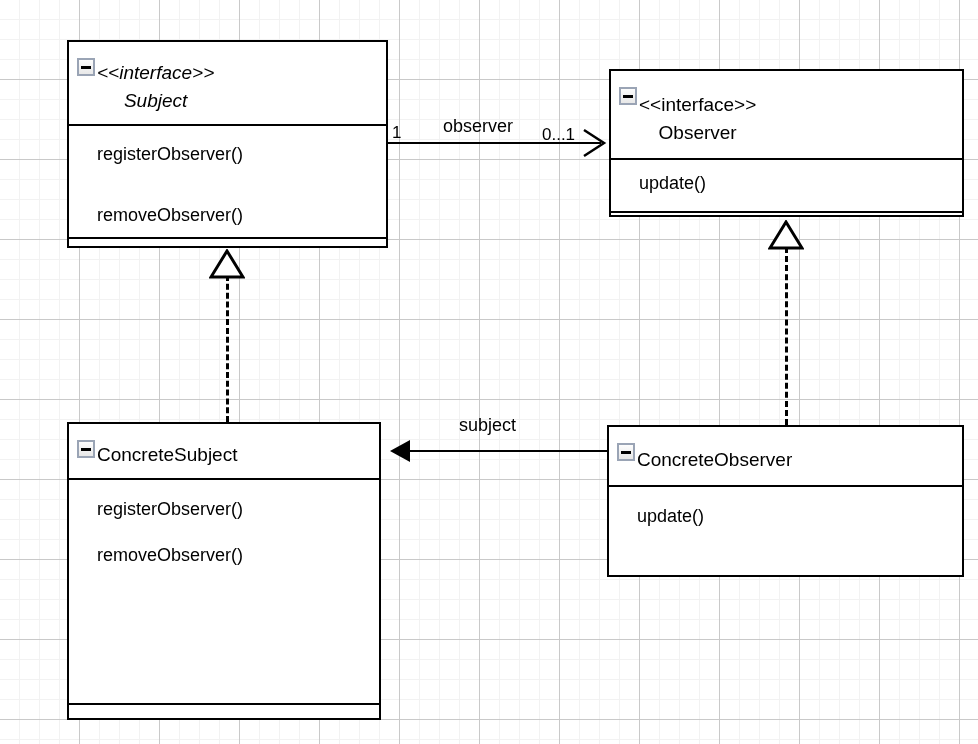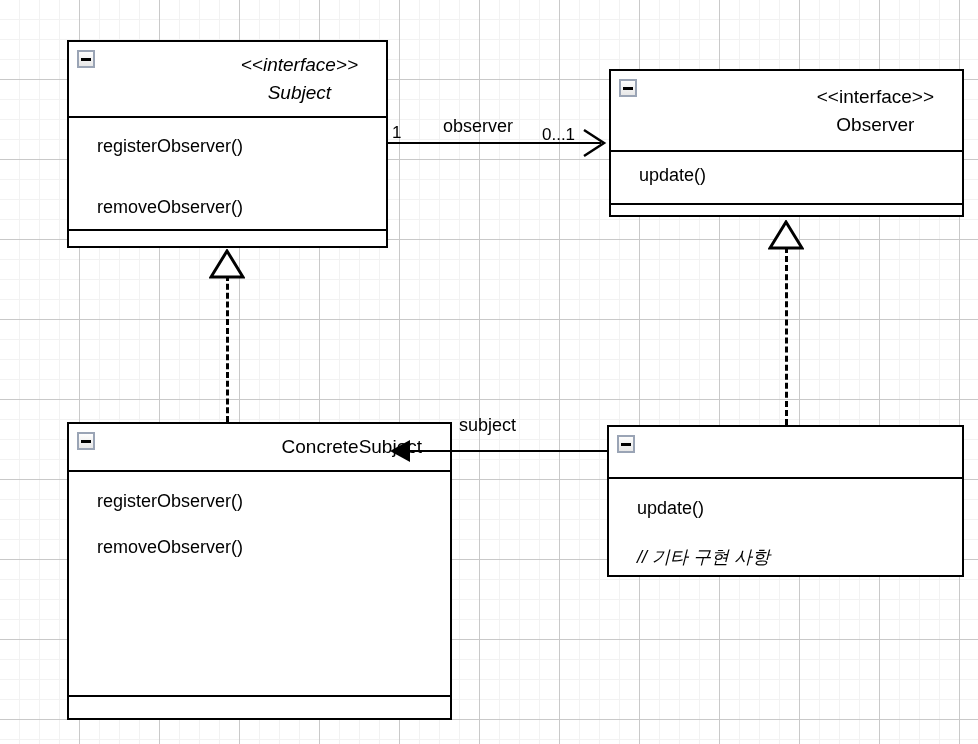--- a/index.html
+++ b/index.html
@@ -35,22 +35,23 @@
   .compartment {
     box-sizing: border-box;
     position: relative;
   }
   .compartment.divider-top {
     border-top: 2px solid #000000;
   }
   .title-compartment {
     display: flex;
     align-items: center;
-    justify-content: flex-end;
+    justify-content: flex-start;
     position: relative;
+    margin-top: 8px;
   }
   .title-text {
     text-align: center;
     font-size: 19px;
     line-height: 28px;
     color: #000000;
     white-space: pre-line;
     padding: 0 28px;
   }
   .title-text.italic {
@@ -163,43 +164,43 @@
       </span>
       <span class="title-text">&lt;&lt;interface&gt;&gt;
 Observer</span>
     </div>
     <div class="compartment divider-top member-list" style="height:53px;">
       <div class="member" style="padding-top:6px;">update()</div>
     </div>
     <div class="compartment divider-top" style="flex:1;"></div>
   </div>
 
-  <div class="uml-box" style="left:67px; top:422px; width:385px; height:298px;">
+  <div class="uml-box" style="left:67px; top:422px; width:314px; height:298px;">
     <div class="compartment title-compartment" style="height:46px;">
       <span class="collapse-icon">
         <span class="bar"></span>
       </span>
       <span class="title-text">ConcreteSubject</span>
     </div>
     <div class="compartment divider-top member-list" style="height:225px;">
       <div class="member" style="padding-top:12px;">registerObserver()</div>
       <div class="member" style="padding-top:19px;">removeObserver()</div>
     </div>
     <div class="compartment divider-top" style="flex:1;"></div>
   </div>
 
   <div class="uml-box" style="left:607px; top:425px; width:357px; height:152px;">
     <div class="compartment title-compartment" style="height:50px;">
       <span class="collapse-icon">
         <span class="bar"></span>
       </span>
+      <span class="title-text">ConcreteObserver</span>
     </div>
     <div class="compartment divider-top member-list" style="flex:1;">
       <div class="member" style="padding-top:12px;">update()</div>
-      <div class="member italic" style="padding-top:22px;">// 기타 구현 사항</div>
     </div>
   </div>
 
   <div class="line-h" style="left:388px; top:142px; width:213px;"></div>
 
   <div class="arrow-open" style="left:580px; top:128px;">
     <svg width="30" height="30" viewBox="0 0 30 30">
       <polyline points="4,2 24,15 4,28" fill="none" stroke="#000000" stroke-width="2.5"></polyline>
     </svg>
   </div>

